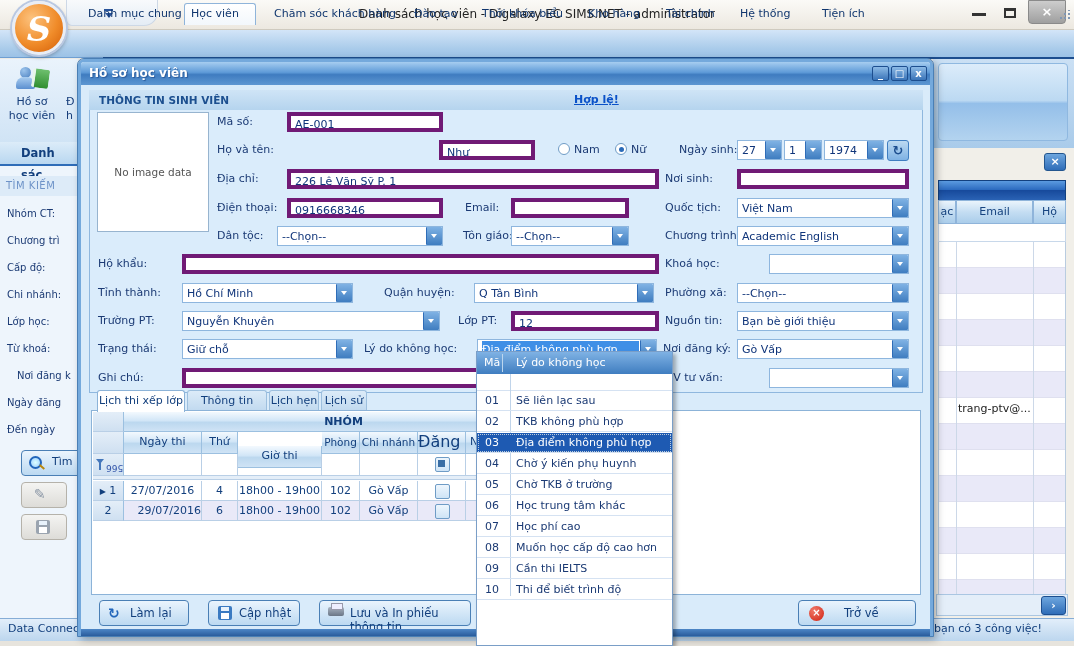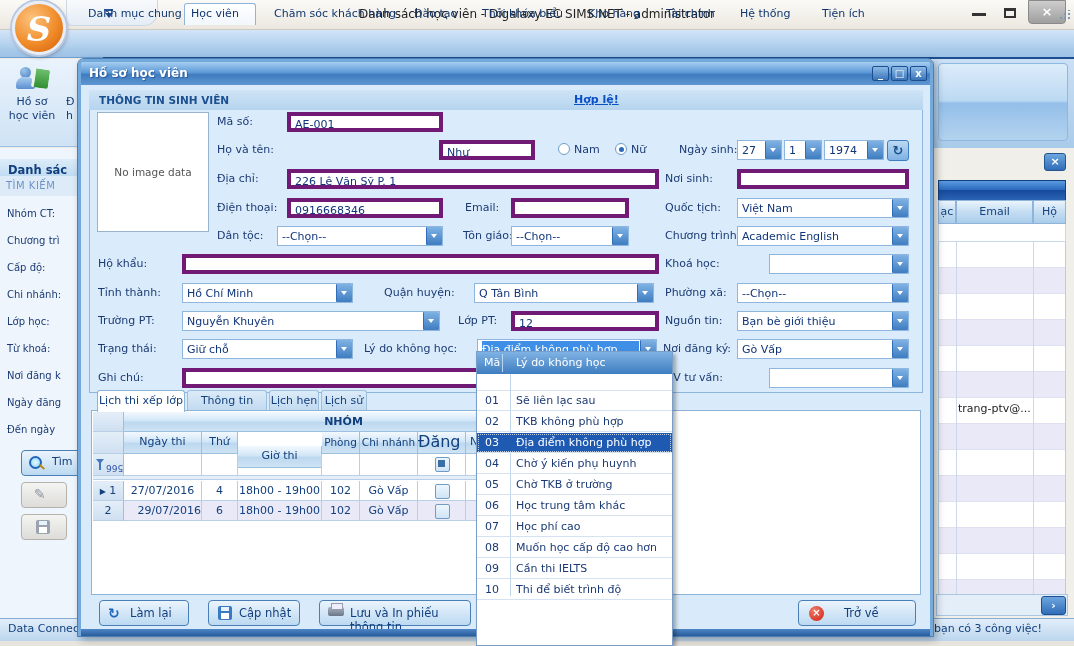--- a/index.html
+++ b/index.html
@@ -26,22 +26,22 @@
         font-weight:bold;font-size:34px;text-align:center;line-height:50px;}
   
   .menubar{left:0;top:30px;width:1074px;height:28px;background:linear-gradient(#d3e5f8,#a9cbea 70%,#9cc2e6);border-bottom:1px solid #6f9fd2;}
   .menu-item{top:3px;height:22px;line-height:22px;padding:0 6px;color:#10366e;cursor:default;}
   .menu-item.active{background:linear-gradient(#ffffff,#f2f7fc);border:1px solid #8fb4da;border-bottom:none;border-radius:3px 3px 0 0;line-height:20px;}
   .content-topline{left:103px;top:57px;width:971px;height:0;border-top:2px solid #1d4e8f;}
   
   .lt-strip{left:0;top:59px;width:78px;height:88px;background:linear-gradient(#eaf3fc,#cfe3f5);border-bottom:1px solid #9fc2e2;}
   .lt-label{left:0;width:64px;text-align:center;color:#163d7a;}
   .sb-panel{left:0;top:148px;width:78px;height:470px;background:#eef5fc;border-right:1px solid #7fa8d2;}
-  .sb-tab{left:0;top:159px;width:78px;height:24px;background:linear-gradient(#dcecf9,#b9d7f0);border-bottom:2px solid #2f6db8;
-          font-weight:bold;color:#123f7d;line-height:22px;padding-left:8px;font-size:11.5px;}
+  .sb-tab{left:0;top:142px;width:78px;height:24px;background:linear-gradient(#dcecf9,#b9d7f0);border-bottom:2px solid #2f6db8;
+          font-weight:bold;color:#123f7d;line-height:22px;padding-left:21px;font-size:11.5px;}
   .sb-search{left:0;top:176px;width:78px;height:20px;background:#ddebf8;color:#6e93c8;font-size:10px;line-height:20px;padding-left:6px;letter-spacing:.5px;}
   .sb-lbl{left:7px;width:78px;color:#1b3a74;font-size:10px;}
   .sb-btn{left:21px;height:26px;background:linear-gradient(#eaf4fd,#bcd9f1);border:1px solid #4a7fb5;border-radius:4px;color:#123f7d;}
   .sb-btn.disabled{background:linear-gradient(#f4f4f2,#dddcd8);border-color:#b5b2aa;color:#999;}
   
   .statusbar{left:0;top:618px;width:1074px;height:23px;background:linear-gradient(#e2eefa,#bcd6ee);border-top:1px solid #86add6;color:#123f7d;}
   .status-sliver{left:0;top:641px;width:1074px;height:5px;background:#e7e4dd;}
   .grip{right:3px;top:10px;width:12px;height:10px;
         background:radial-gradient(circle at 2px 8px,#7f97b5 1px,transparent 1.5px),
                    radial-gradient(circle at 6px 8px,#7f97b5 1px,transparent 1.5px),
@@ -193,21 +193,21 @@
 
   <div class="abs sb-panel"></div>
   <div class="abs sb-tab">Danh sác</div>
   <div class="abs sb-search">TÌM KIẾM</div>
   <div class="abs sb-lbl" style="top:208px;">Nhóm CT:</div>
   <div class="abs sb-lbl" style="top:235px;">Chương trì</div>
   <div class="abs sb-lbl" style="top:262px;">Cấp độ:</div>
   <div class="abs sb-lbl" style="top:289px;">Chi nhánh:</div>
   <div class="abs sb-lbl" style="top:316px;">Lớp học:</div>
   <div class="abs sb-lbl" style="top:343px;">Từ khoá:</div>
-  <div class="abs sb-lbl" style="top:370px;">Nơi đăng k</div>
+  <div class="abs sb-lbl" style="top:370px;margin-left:10px;">Nơi đăng k</div>
   <div class="abs sb-lbl" style="top:397px;">Ngày đăng</div>
   <div class="abs sb-lbl" style="top:424px;">Đến  ngày</div>
   <div class="abs sb-btn" style="top:450px;width:68px;">
     <span class="icon-mag"></span>
     <span class="abs" style="left:30px;top:4px;">Tìm</span>
   </div>
   <div class="abs sb-btn disabled" style="top:482px;width:46px;">
     <span class="abs" style="left:12px;top:3px;font-size:14px;color:#8a96a5;">✎</span>
   </div>
   <div class="abs sb-btn disabled" style="top:514px;width:46px;">

